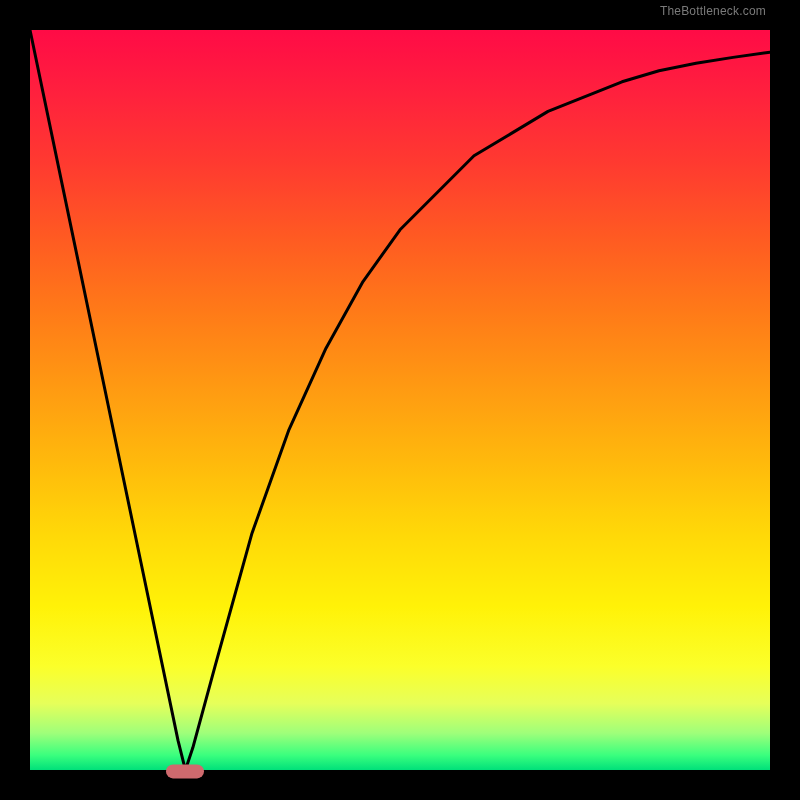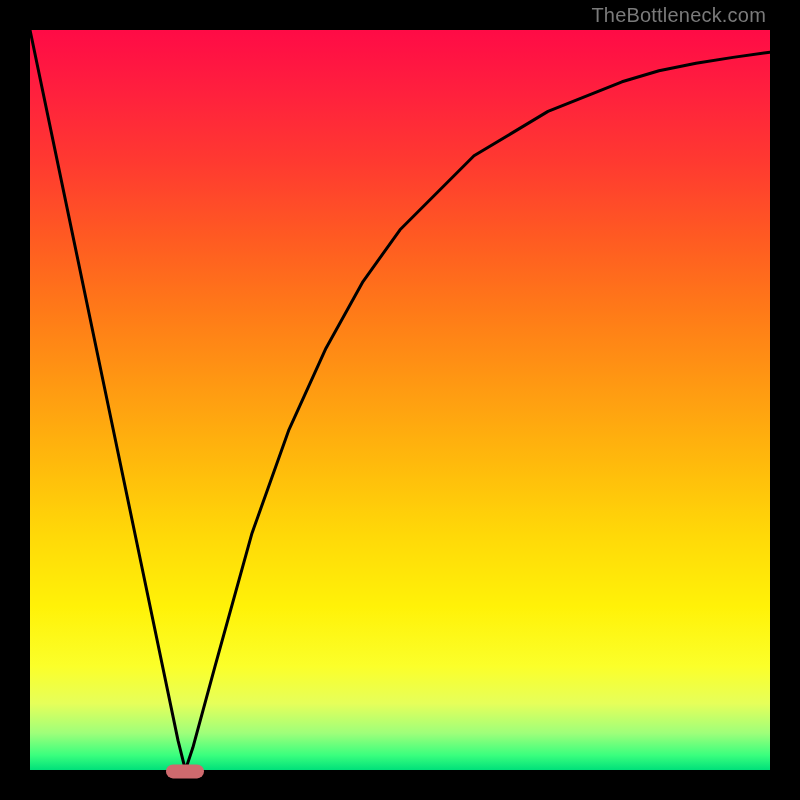--- a/index.html
+++ b/index.html
@@ -39,21 +39,21 @@
       #9fff7a 95%,
       #3aff7e 98%,
       #00e07a 100%
     );
   }
   .watermark {
     position: absolute;
     right: 34px;
     top: 4px;
     color: #7a7a7a;
-    font-size: 20px;
+    font-size: 12px;
     letter-spacing: 0.2px;
     user-select: none;
   }
   .curve-svg {
     position: absolute;
     left: 0;
     top: 0;
     width: 740px;
     height: 740px;
   }

